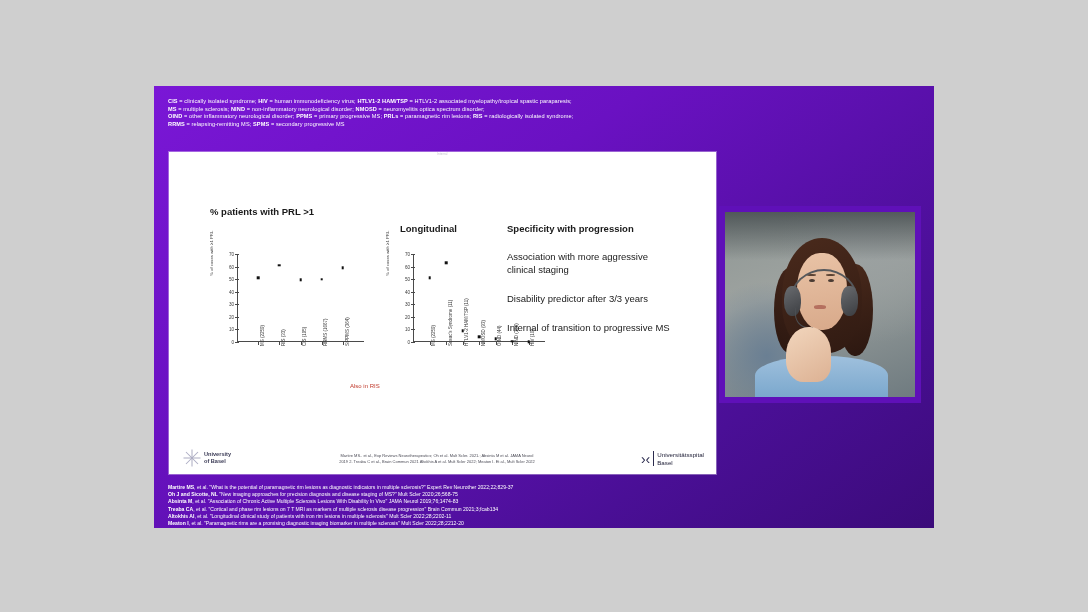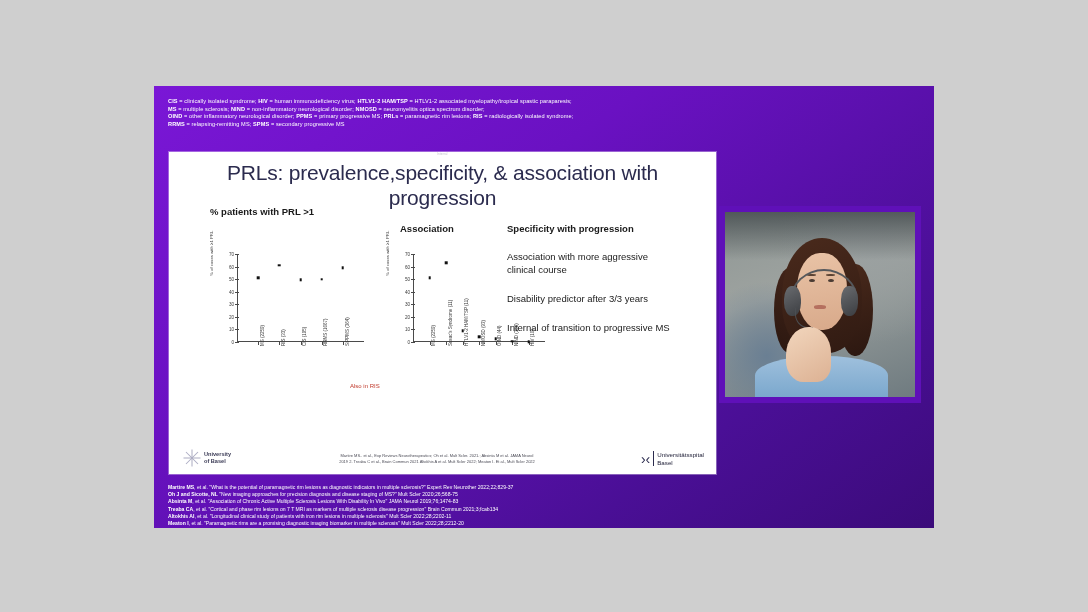--- a/index.html
+++ b/index.html
@@ -174,24 +174,23 @@
       <div><b>CIS</b><span> = clinically isolated syndrome; </span><b>HIV</b><span> = human immunodeficiency virus; </span><b>HTLV1-2 HAM/TSP</b><span> = HTLV1-2 associated myelopathy/tropical spastic paraparesis;</span></div>
       <div><b>MS</b><span> = multiple sclerosis; </span><b>NIND</b><span> = non-inflammatory neurological disorder; </span><b>NMOSD</b><span> = neuromyelitis optica spectrum disorder;</span></div>
       <div><b>OIND</b><span> = other inflammatory neurological disorder; </span><b>PPMS</b><span> = primary progressive MS; </span><b>PRLs</b><span> = paramagnetic rim lesions; </span><b>RIS</b><span> = radiologically isolated syndrome;</span></div>
       <div><b>RRMS</b><span> = relapsing-remitting MS; </span><b>SPMS</b><span> = secondary progressive MS</span></div>
     </div>
 
   <div id="slide">
 
     <div id="slide-internal">Internal</div>
 
-    <div id="slide-title">PRLs: prevalence,specificity, &amp; association with progression</div>
 
     <div class="col-head" id="head-prev">% patients with PRL &gt;1</div>
-    <div class="col-head" id="head-spec">Association</div>
+    <div class="col-head" id="head-spec">Longitudinal</div>
     <div class="col-head" id="head-assoc">Specificity with progression</div>
 
     <div class="chart" id="chart1">
       <div class="ylab">% of cases with ≥1 PRL</div>
       <div class="plot">
         <div class="axis-y"></div>
         <div class="axis-x"></div>
       <div class="ytick" style="top: 88px;"></div>
           <div class="ytlabel" style="top: 88px;">0</div>
           <div class="ytick" style="top: 75.4286px;"></div>
@@ -267,21 +266,21 @@
         <div class="xlabel" style="left: 77.2px; top: 94px;">HTLV1-2 HAM/TSP (11)</div>
         <div class="xlabel" style="left: 93.7px; top: 94px;">NMOSD (93)</div>
         <div class="xlabel" style="left: 110.2px; top: 94px;">OIND (44)</div>
         <div class="xlabel" style="left: 126.7px; top: 94px;">NIND (386)</div>
         <div class="xlabel" style="left: 143.2px; top: 94px;">HIV (10)</div>
       </div>
 
     <div id="also-ris">Also in RIS</div>
 
     <div id="assoc">
-        <p>Association with more aggressive clinical course</p>
+        <p>Association with more aggressive clinical staging</p>
         <p>Disability predictor after 3/3 years</p>
         <p>Internal of transition to progressive MS</p>
       </div>
 
     <div id="slide-footer">
       <div id="uni-basel">
         <div class="mark">
           <span style="transform:translate(-50%,-50%) rotate(0deg)"></span>
           <span style="transform:translate(-50%,-50%) rotate(45deg)"></span>
           <span style="transform:translate(-50%,-50%) rotate(90deg)"></span>

